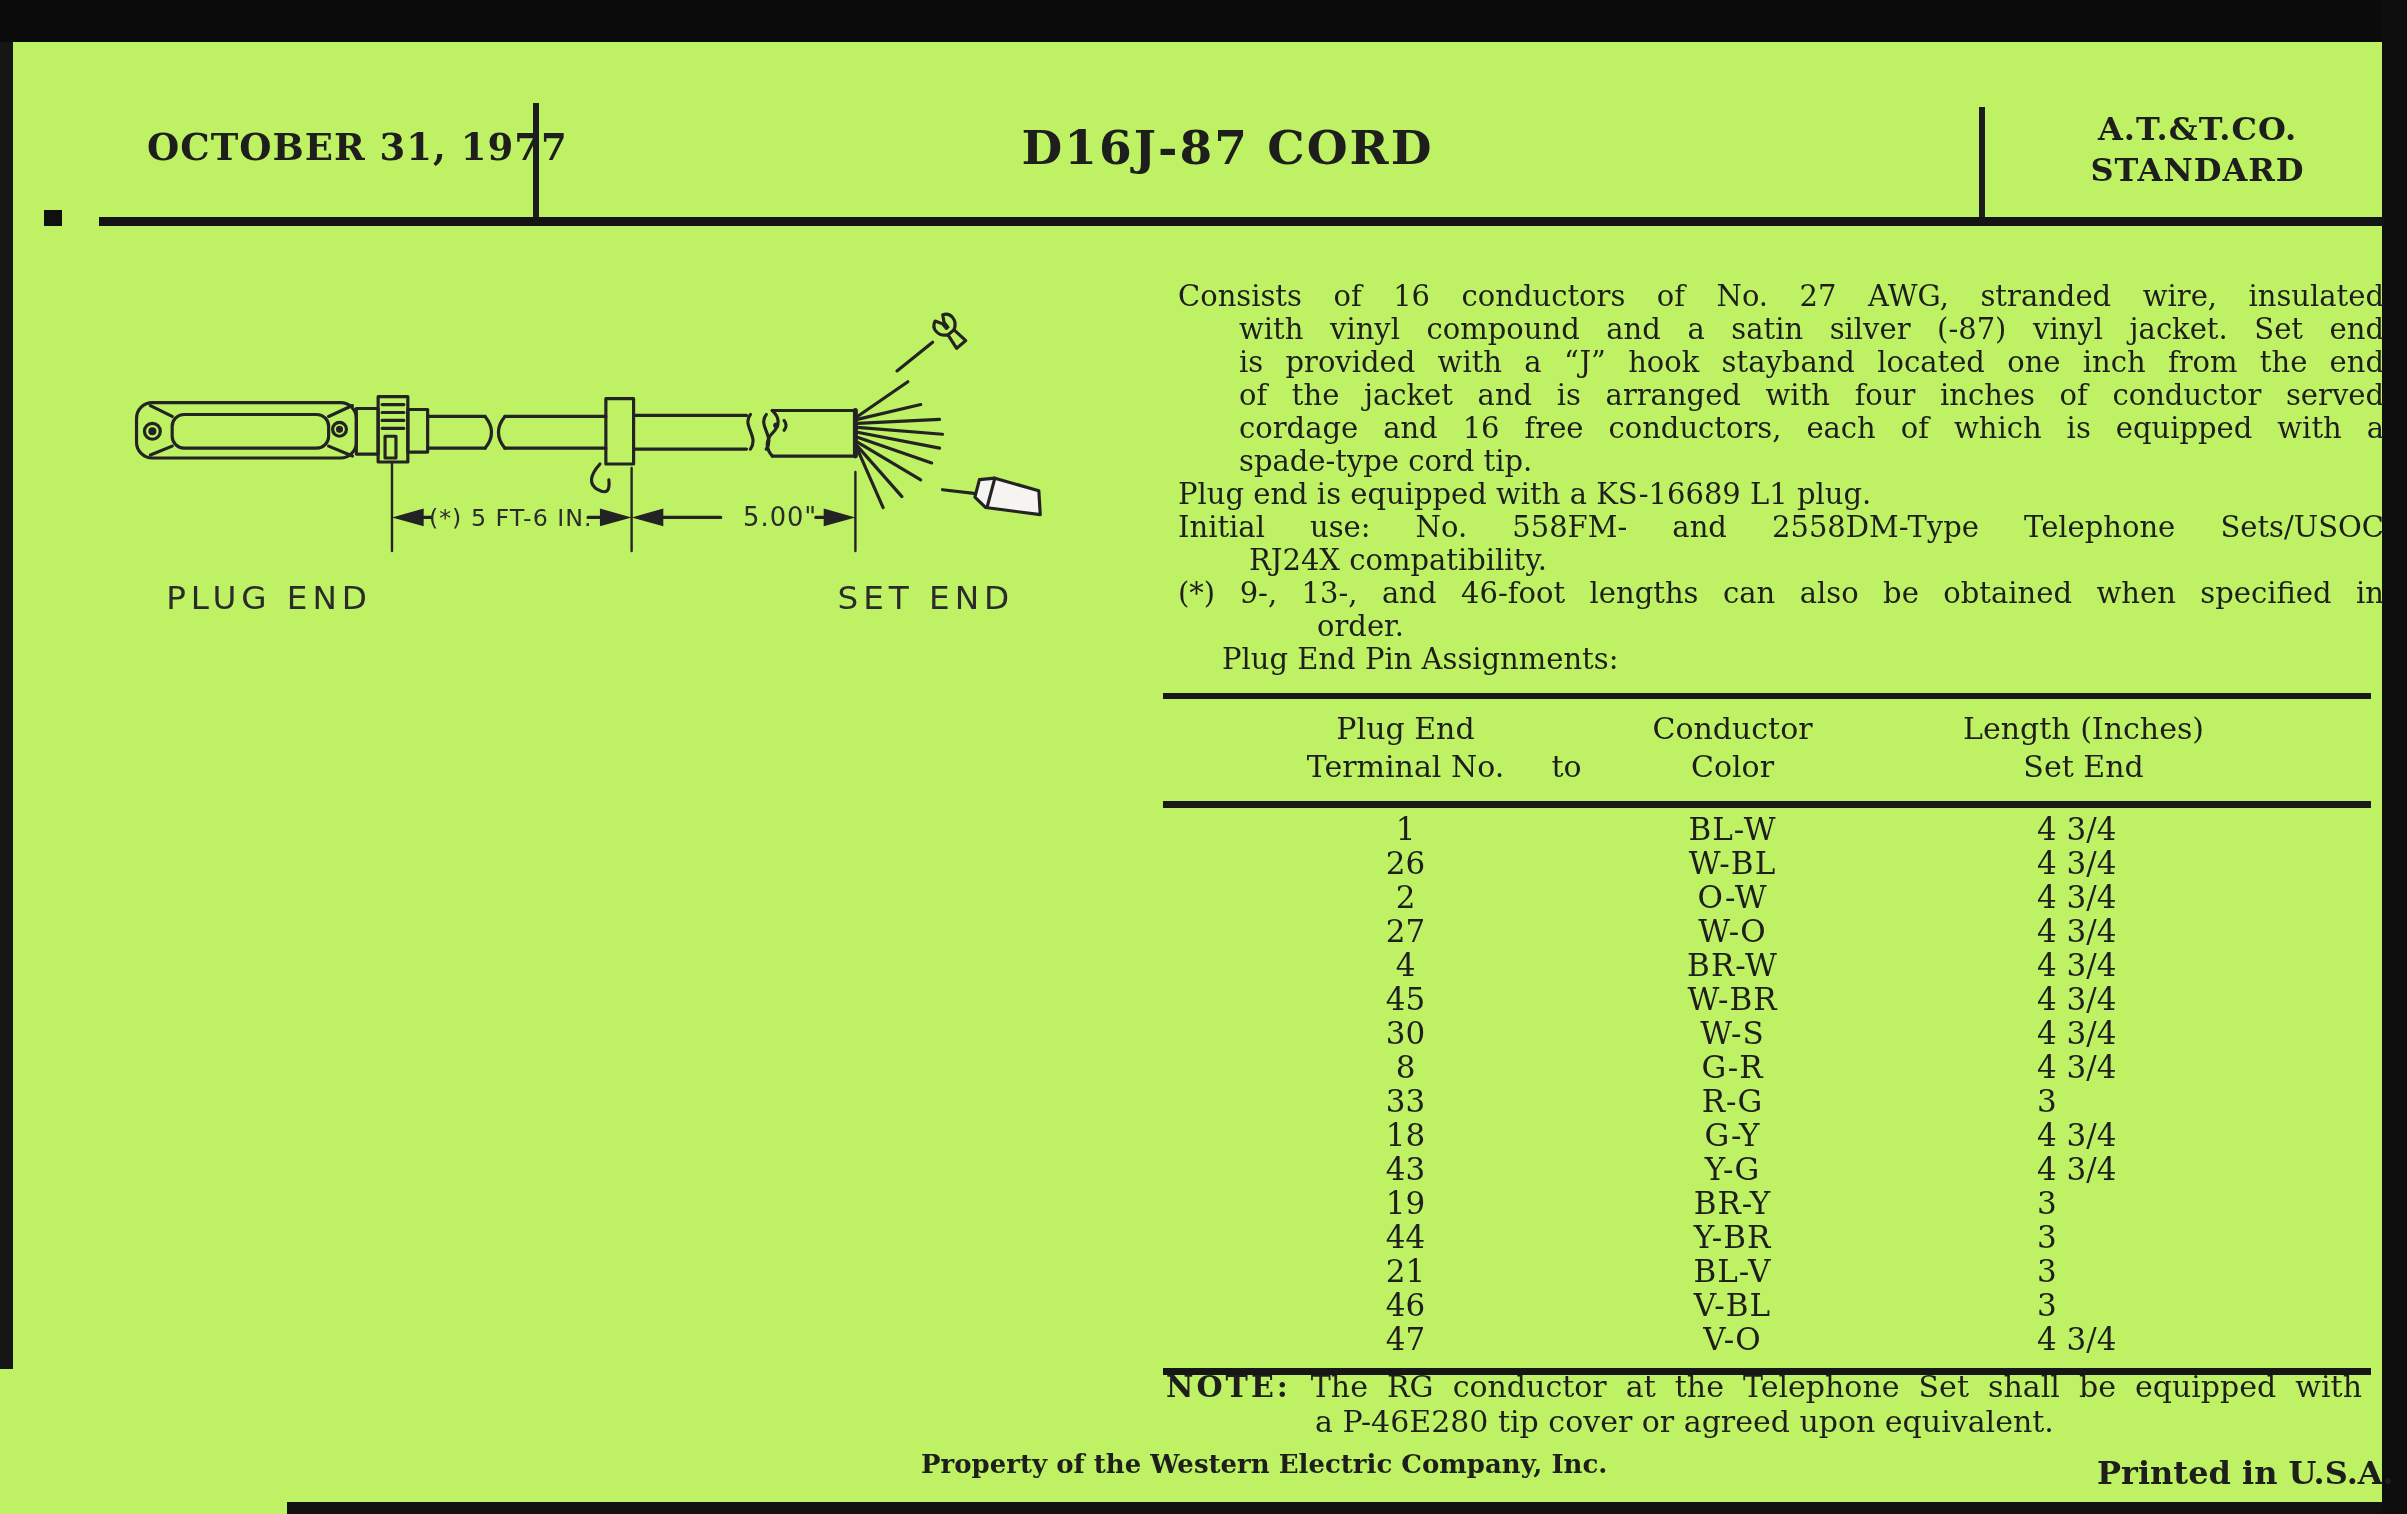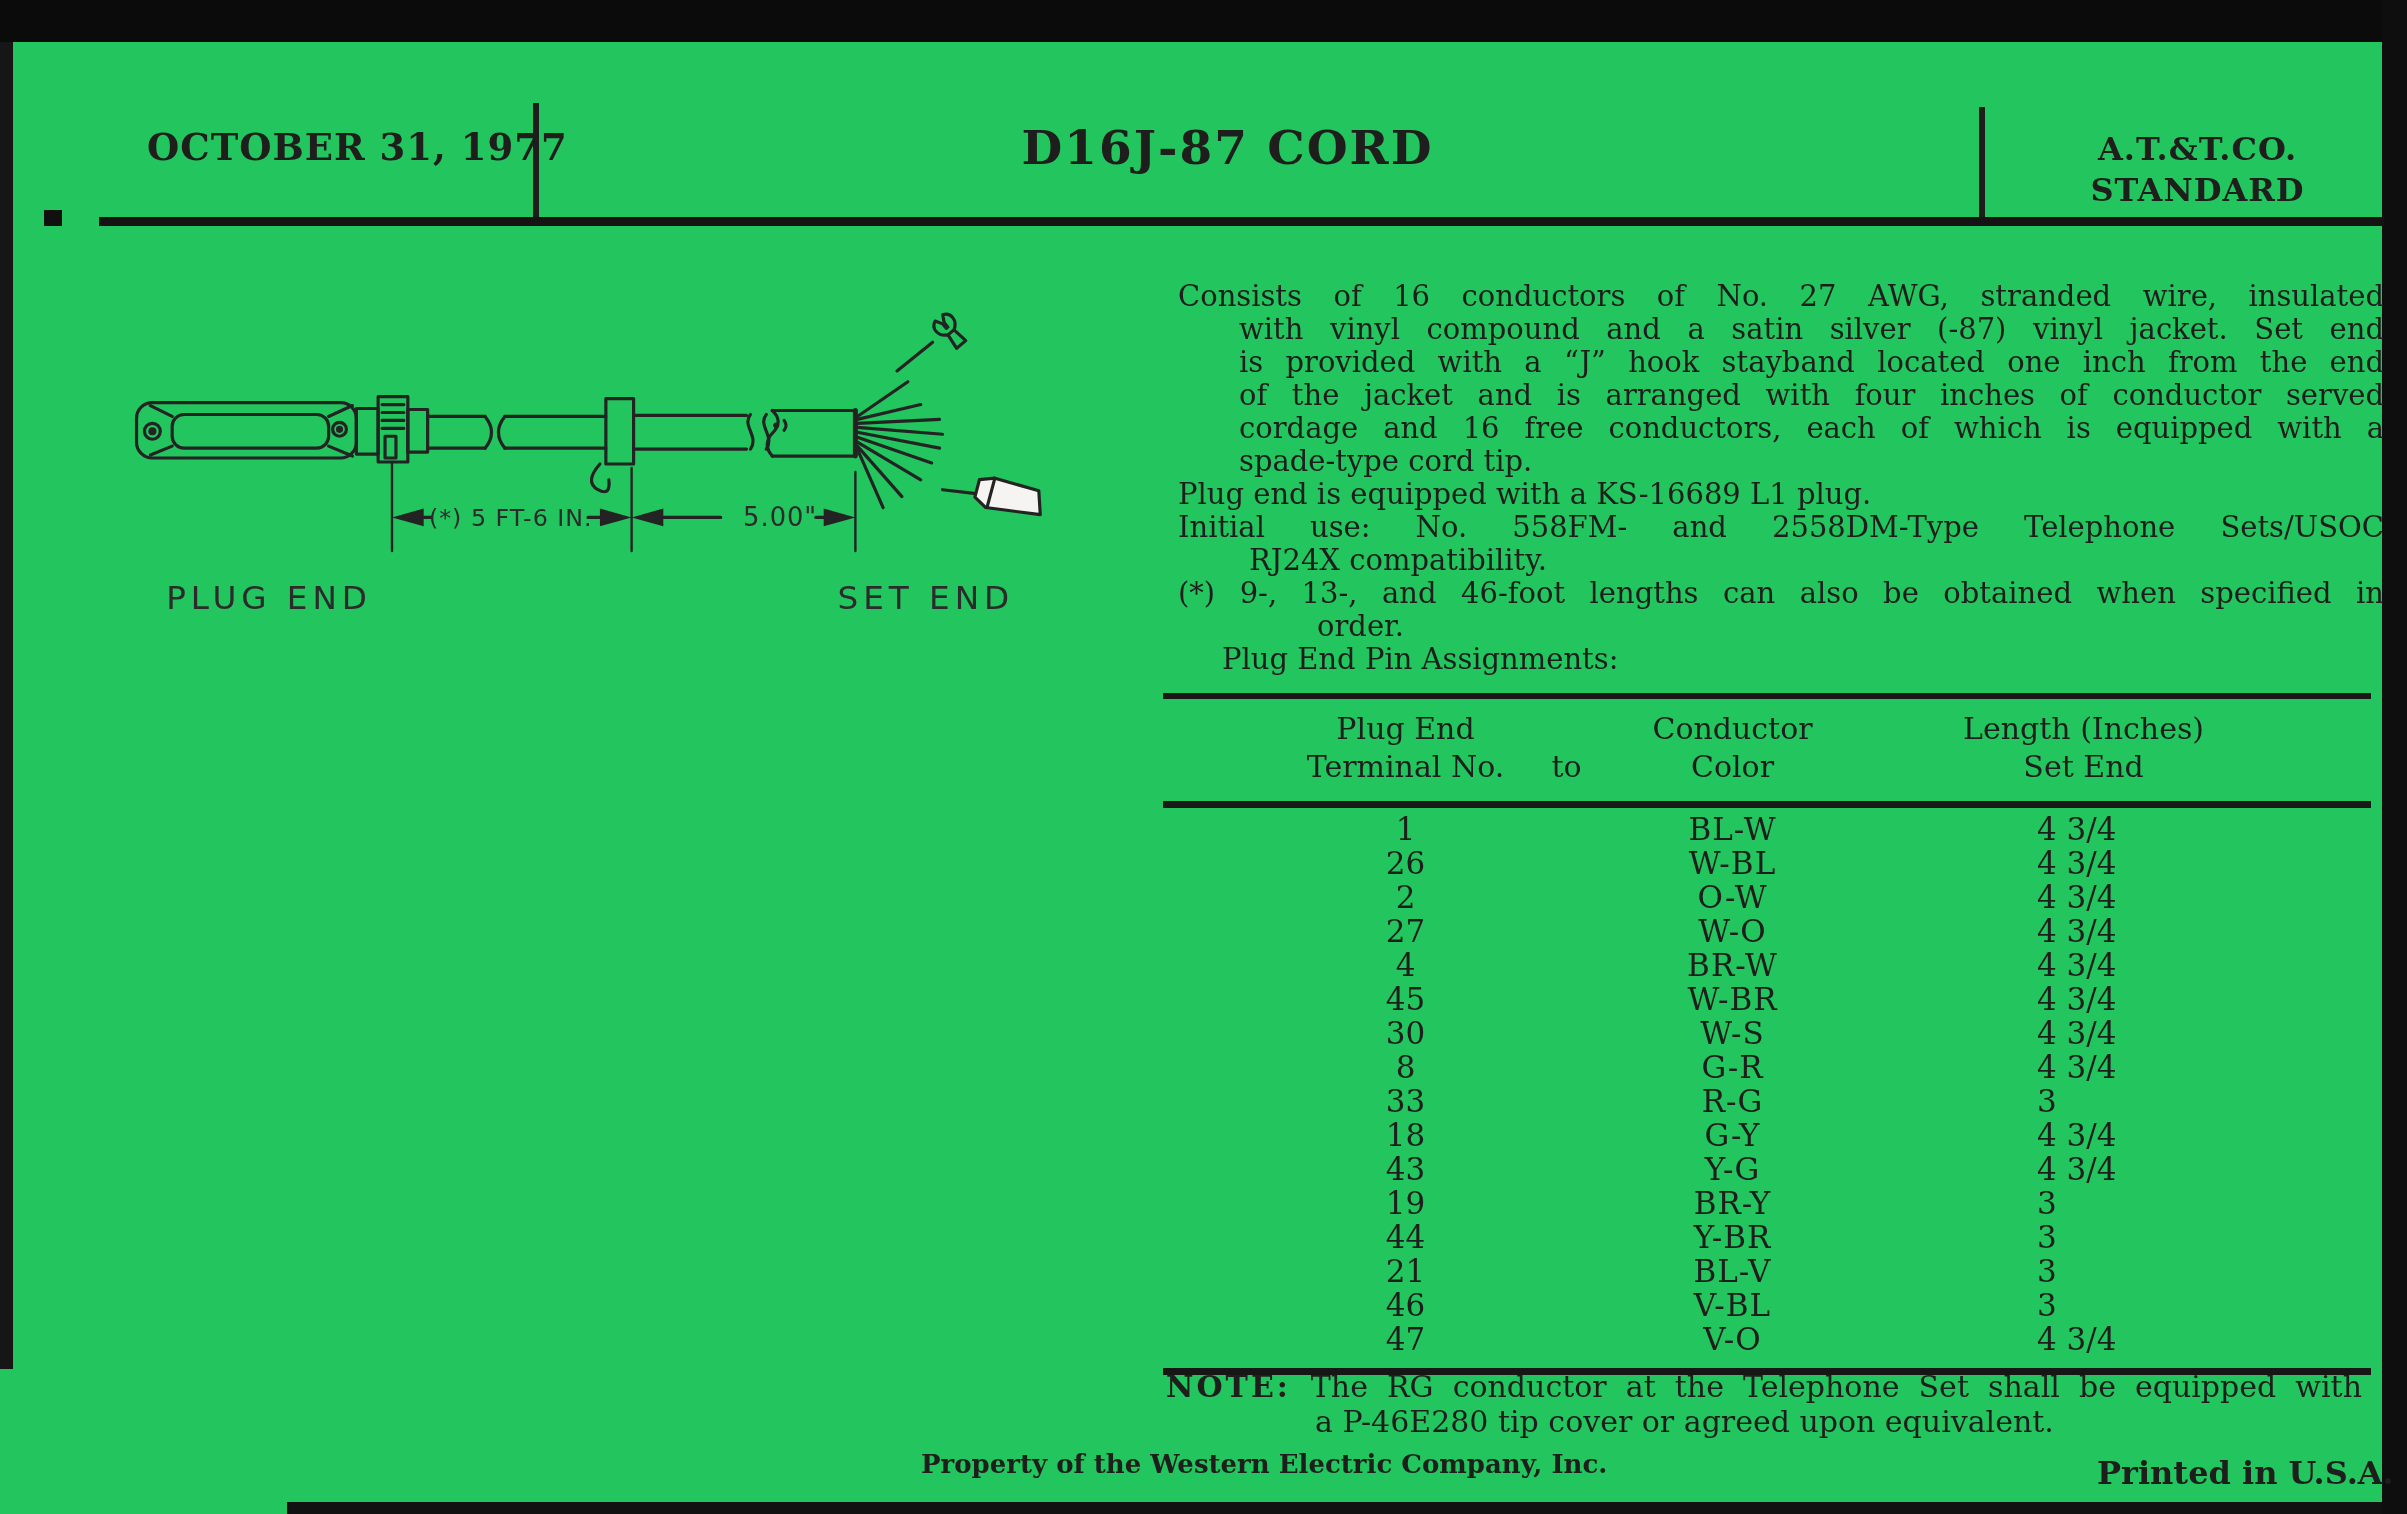--- a/index.html
+++ b/index.html
@@ -1,30 +1,30 @@
 <!DOCTYPE html>
 <html><head>
 <meta charset="utf-8">
 <style>
   html,body{margin:0;padding:0;background:#2a2a2a;}
-  .page{position:relative;width:2408px;height:1515px;background:#22c55e;overflow:hidden;
+  .page{position:relative;width:2408px;height:1515px;background:#bef264;overflow:hidden;
         font-family:"DejaVu Serif","Liberation Serif",serif;color:#1e1e1c;}
   
   .bar-top{position:absolute;left:0;top:0;width:2408px;height:42px;background:#0b0b0b;}
   .bar-right{position:absolute;left:2382px;top:0;width:26px;height:1515px;background:#0e0e0e;}
   .bar-left{position:absolute;left:0;top:42px;width:13px;height:1327px;background:#161616;}
   .bar-bottom{position:absolute;left:287px;top:1502px;width:2095px;height:13px;background:#111;}
   
   .hdr-date{position:absolute;left:147px;top:125px;font-size:37px;font-weight:bold;letter-spacing:1px;}
   .vline1{position:absolute;left:533px;top:103px;width:6px;height:117px;background:#1d1d1d;}
   .vline2{position:absolute;left:1979px;top:107px;width:6px;height:119px;background:#1d1d1d;}
   .hdr-title{position:absolute;left:866px;top:120px;width:723px;text-align:center;
              font-size:47px;font-weight:bold;letter-spacing:2px;}
   .hdr-org{position:absolute;left:2039px;top:109px;width:317px;text-align:center;
-           font-size:32px;font-weight:bold;line-height:41px;letter-spacing:1px;margin-top:20px;}
+           font-size:32px;font-weight:bold;line-height:41px;letter-spacing:1px;}
   .hdr-rule{position:absolute;left:99px;top:217px;width:2285px;height:9px;background:#141414;}
   .reg-square{position:absolute;left:44px;top:210px;width:18px;height:16px;background:#101010;}
   
   .diagram{position:absolute;left:89px;top:248px;width:1109px;height:426px;}
   
   .desc{position:absolute;left:1178px;top:280px;width:1206px;font-size:29px;line-height:33px;}
   .dline{min-height:33px;}
   .jline{text-align:justify;text-align-last:justify;}
   
   .tbl{position:absolute;left:1163px;top:693px;width:1208px;}

